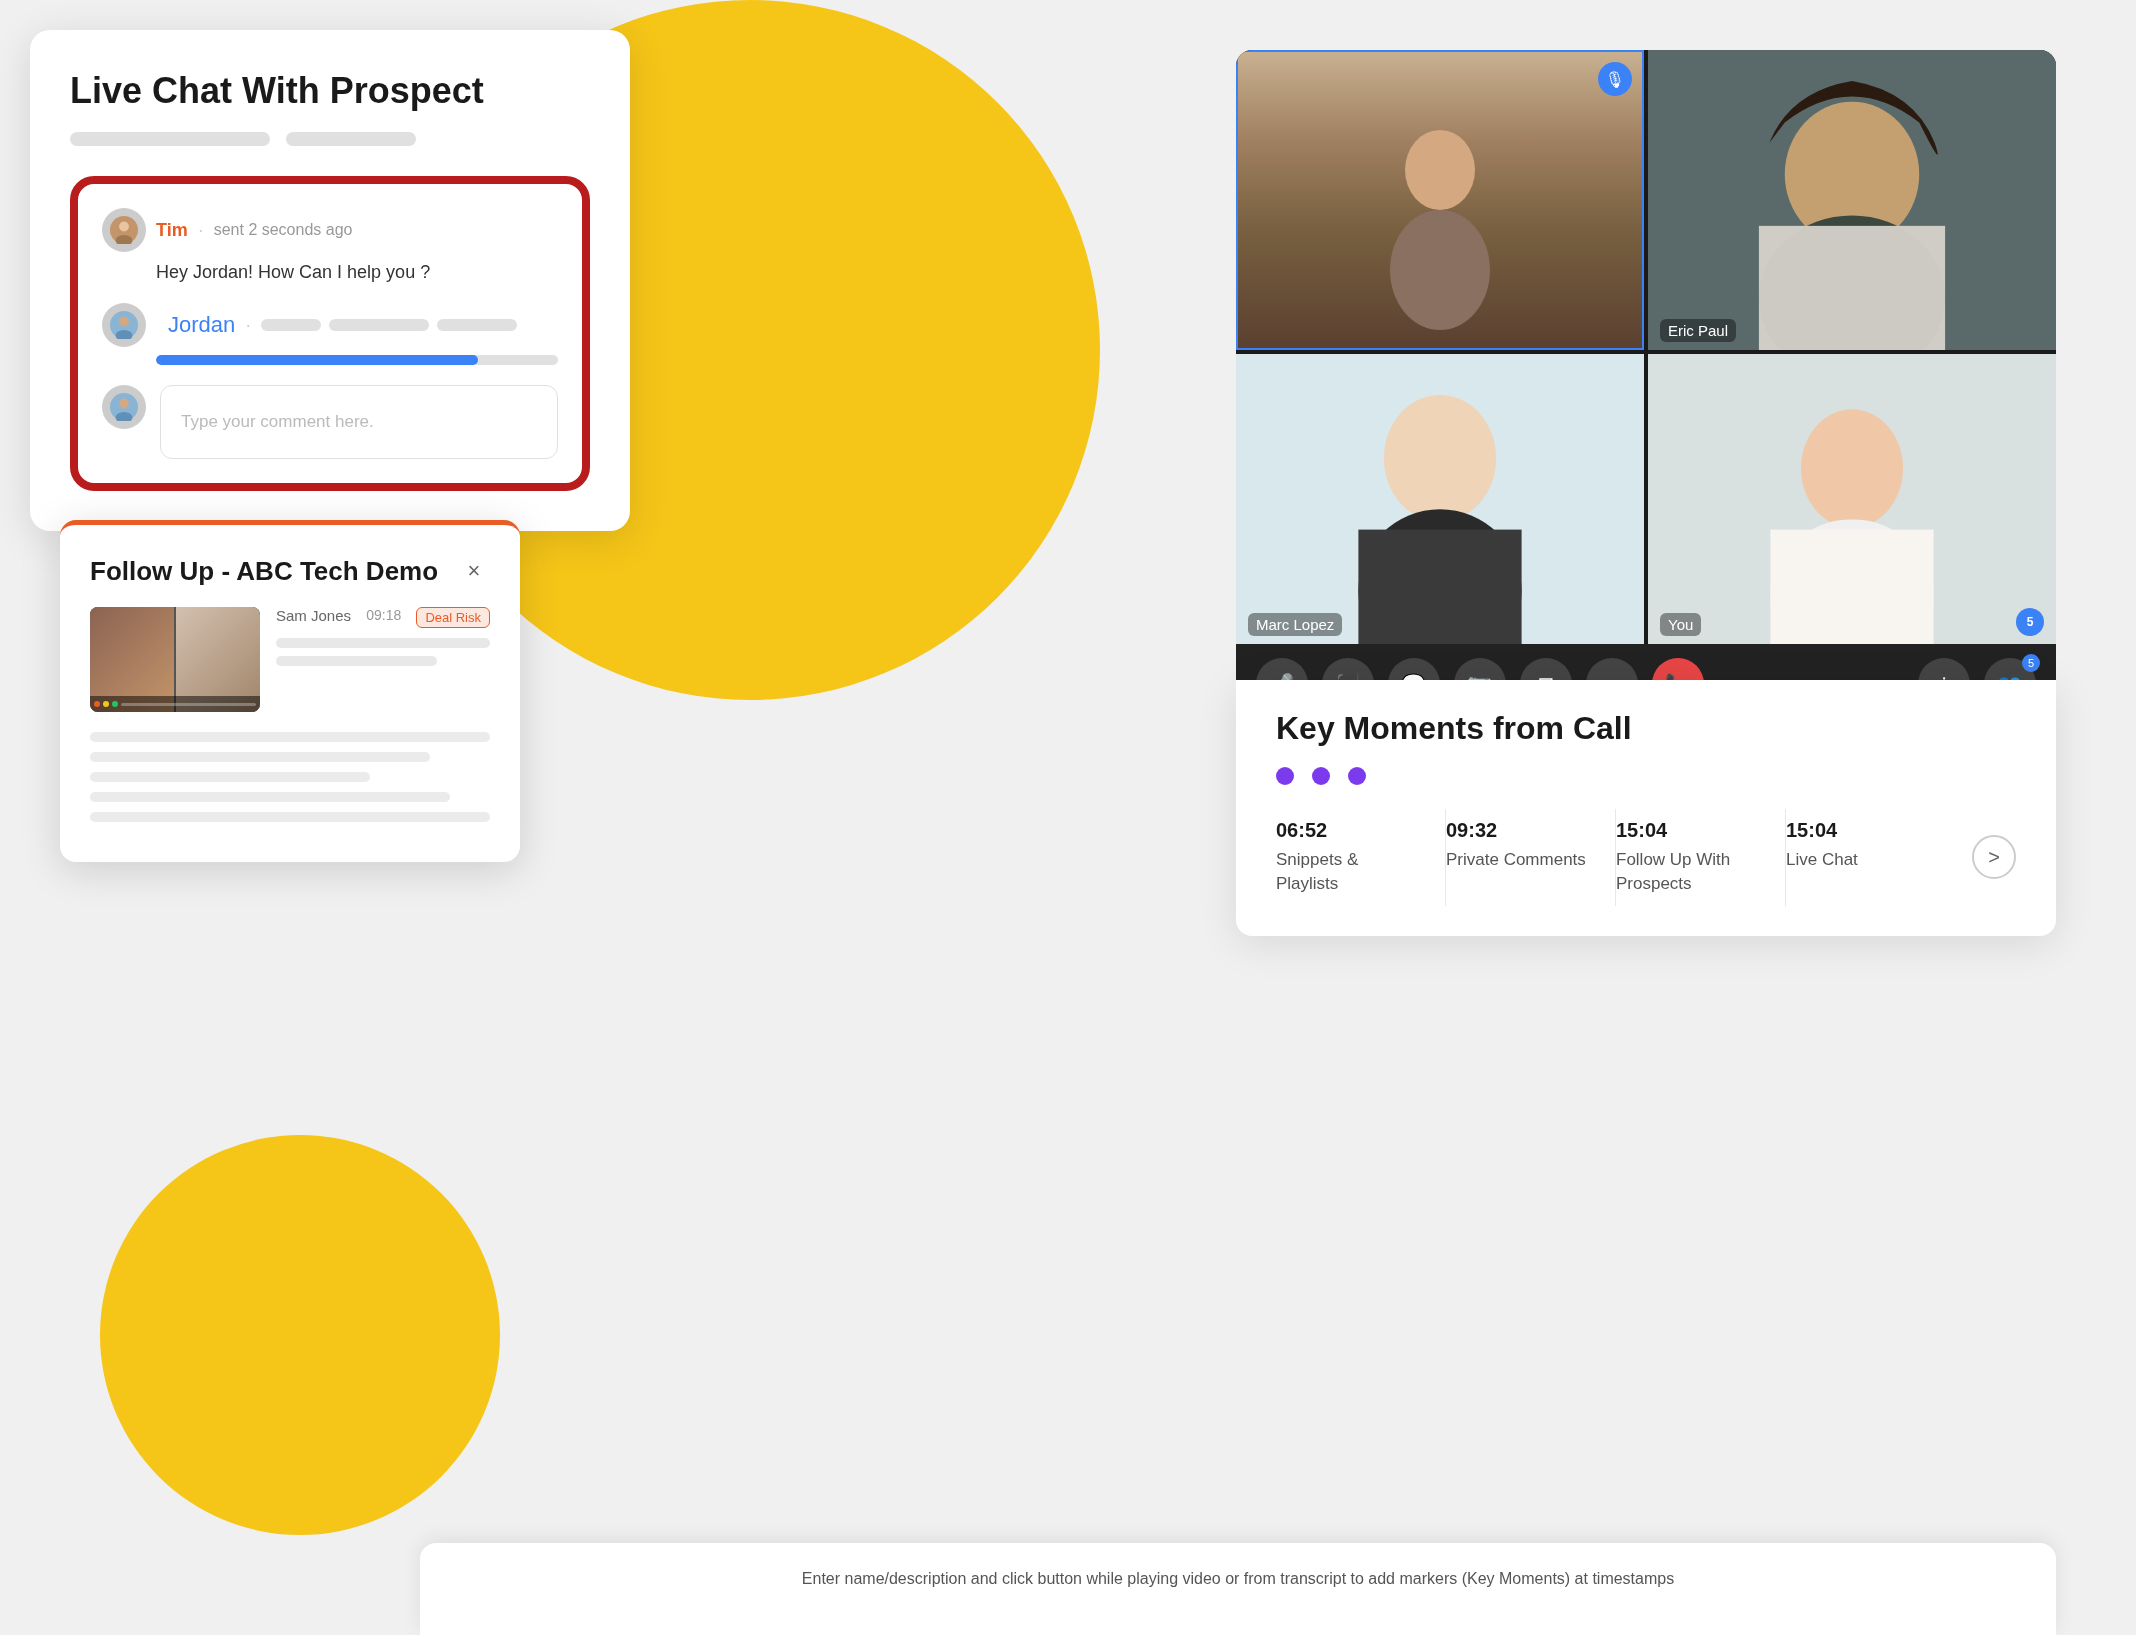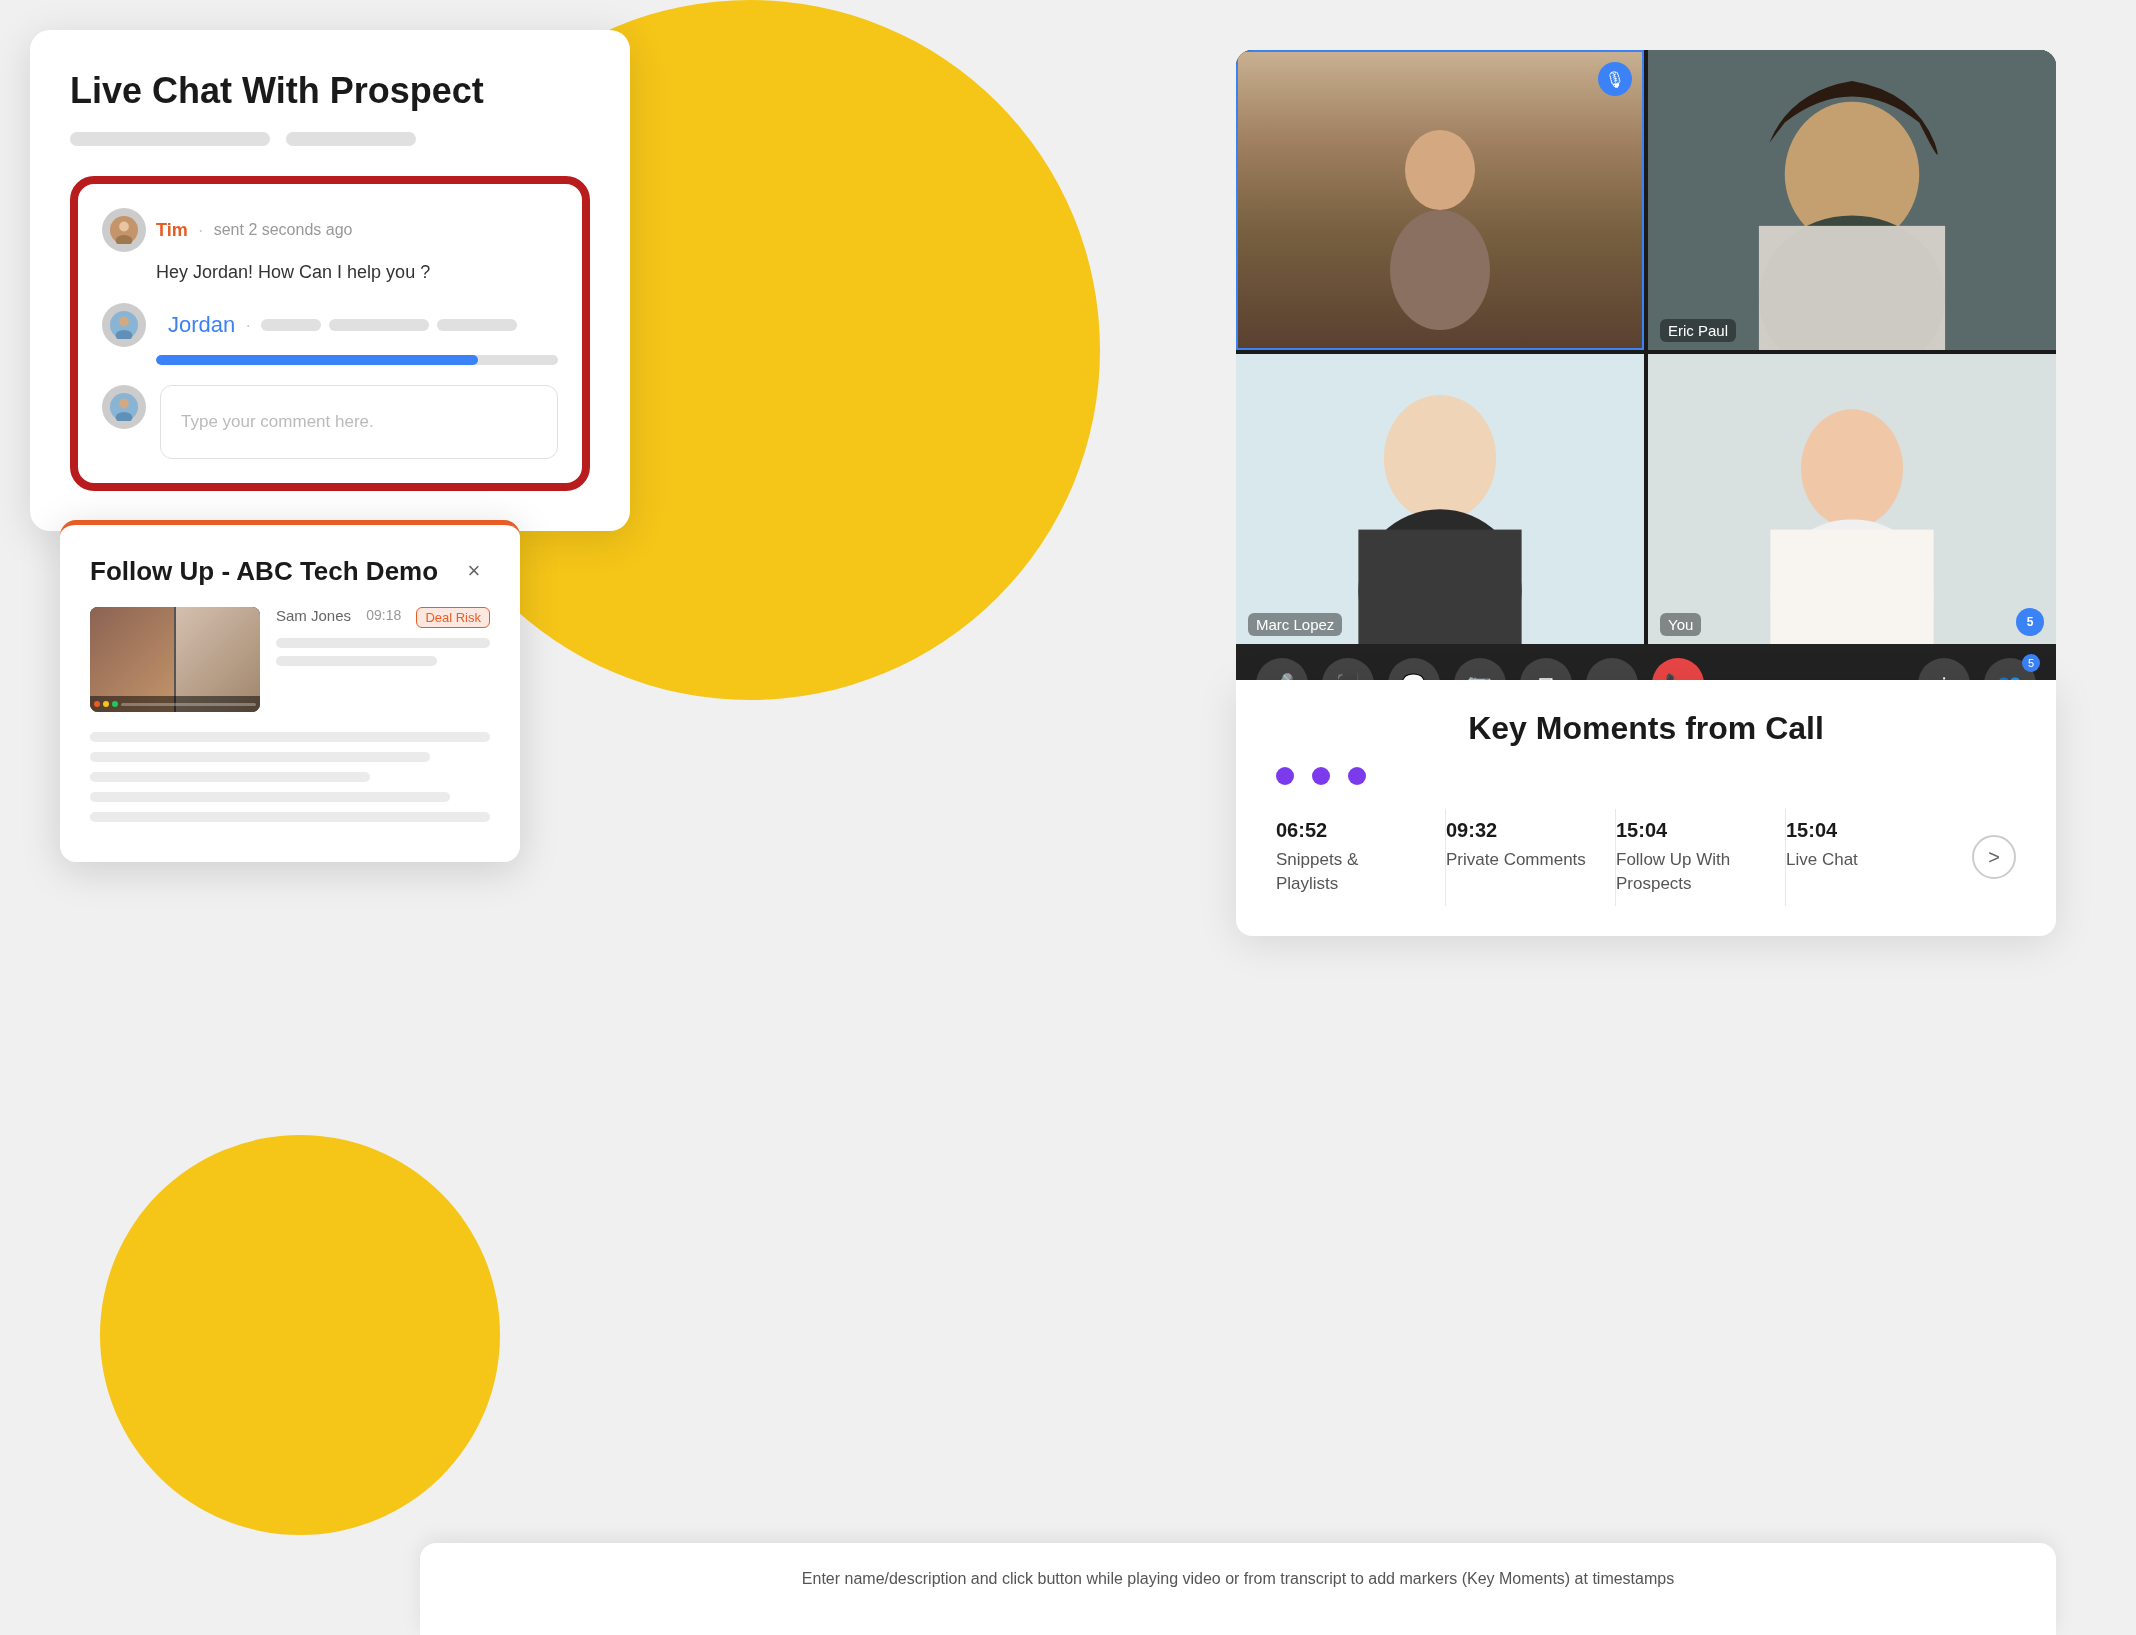--- a/index.html
+++ b/index.html
@@ -401,21 +401,20 @@
       border-radius: 0 0 16px 16px;
       padding: 30px 40px;
       z-index: 8;
       box-shadow: 0 8px 40px rgba(0,0,0,0.1);
     }
     .km-title {
       font-size: 32px;
       font-weight: 700;
       color: #1a1a1a;
       margin-bottom: 20px;
-      text-align: center;
     }
     .km-dots {
       display: flex;
       gap: 18px;
       margin-bottom: 24px;
     }
     .km-dot {
       width: 18px;
       height: 18px;
       border-radius: 50%;

